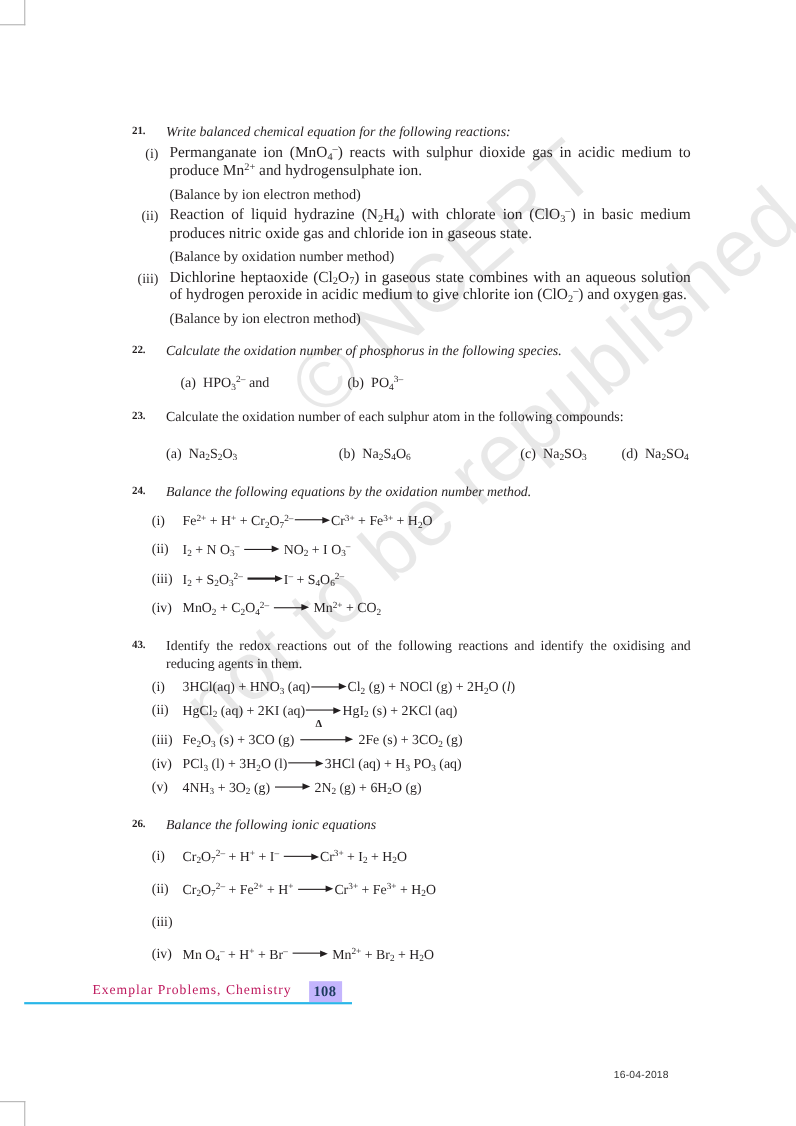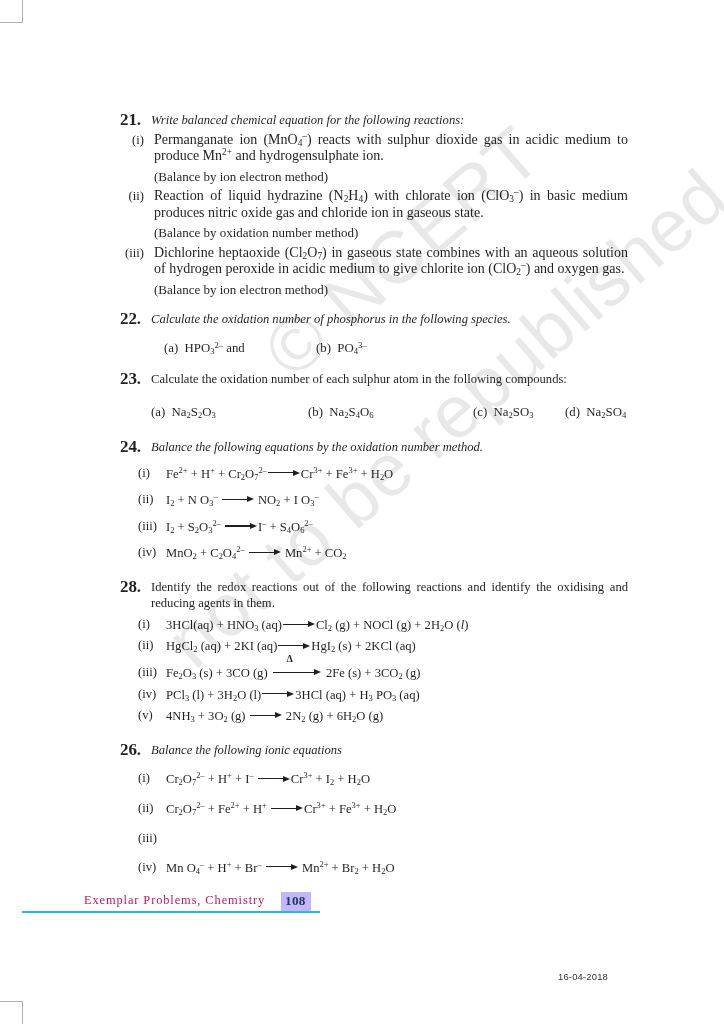--- a/index.html
+++ b/index.html
@@ -79,21 +79,21 @@
 
   
   .q {
     display: flex;
     margin-bottom: 2px;
   }
   .q-num {
     font-weight: bold;
     width: 31px;
     flex: 0 0 31px;
-    font-size: 17px;
+    font-size: 10px;
     line-height: 16.5px;
     letter-spacing: -0.1px;
   }
   .q-body {
     flex: 1;
     font-size: 12.6px;
     line-height: 16.5px;
     text-align: justify;
   }
   .q-body.nj { text-align: left; font-style: italic; }
@@ -388,21 +388,21 @@
   </div>
 
   <div class="eq-row">
     <div class="eq-lbl">(iv)</div>
     <div class="eq-txt">MnO<sub>2</sub> + C<sub>2</sub>O<sub>4</sub><sup>2–</sup> <span class="arrow"></span> Mn<sup>2+</sup> + CO<sub>2</sub></div>
   </div>
 
   <div class="spacer-lg"></div>
 
   <div class="q">
-    <div class="q-num">28.</div>
+    <div class="q-num">43.</div>
     <div class="q-body">Identify the redox reactions out of the following reactions and identify the oxidising and reducing agents in them.</div>
   </div>
 
   <div class="eq-row eq-tight">
     <div class="eq-lbl">(i)</div>
     <div class="eq-txt">3HCl(aq) + HNO<sub>3</sub> (aq)<span class="arrow"></span>Cl<sub>2</sub> (g) + NOCl (g) + 2H<sub>2</sub>O (<i>l</i>)</div>
   </div>
 
   <div class="eq-row eq-tight">
     <div class="eq-lbl">(ii)</div>

